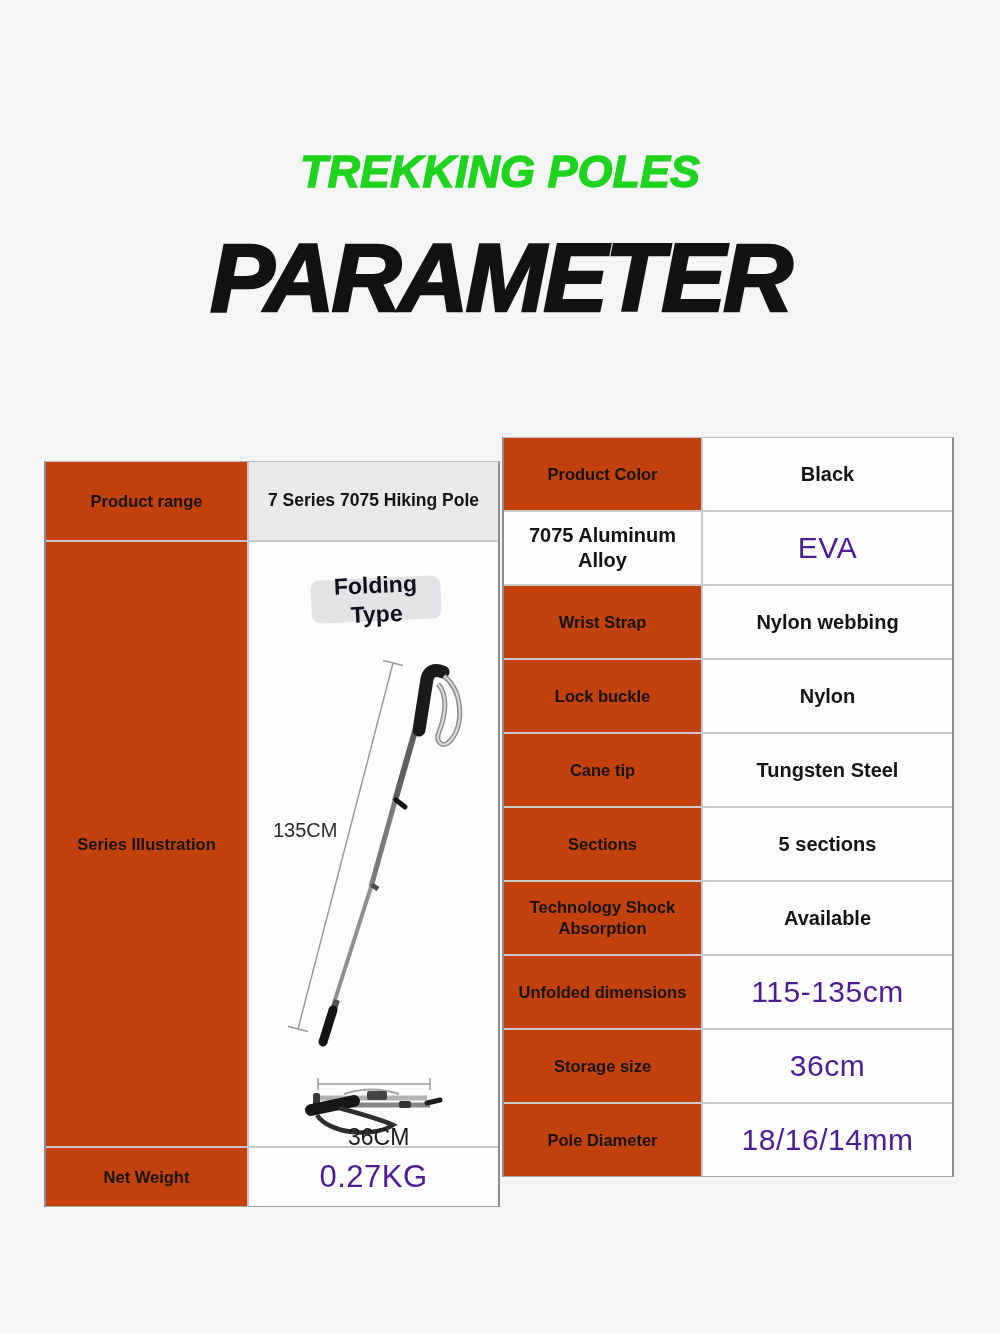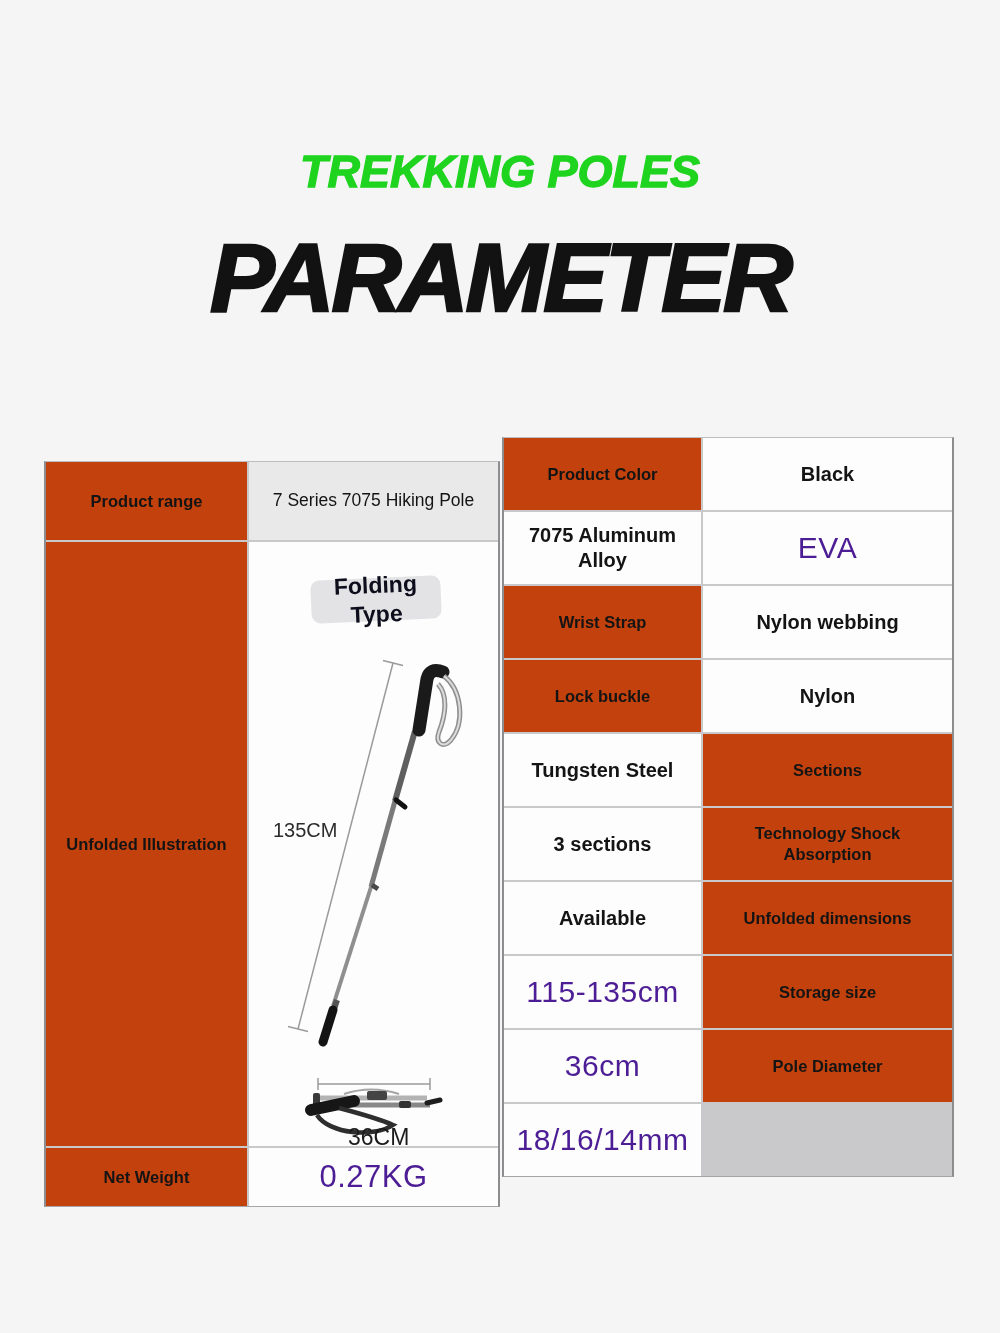--- a/index.html
+++ b/index.html
@@ -48,21 +48,21 @@
   }
   .cell {
     display:flex; align-items:center; justify-content:center;
     text-align:center; line-height:1.25; padding:2px 6px;
   }
   .cell.lbl  { background:#c2410c; font-weight:bold; font-size:16.5px; color:#141414; }
   .cell.val  { background:#fdfdfd; }
   .cell.gray { background:#e9e9ea; }
   .val-bold  { font-weight:bold; font-size:20px; color:#141414; }
   .val-plain { font-weight:400; font-size:30px; color:#4c1d95; letter-spacing:0.5px; }
-  .row1-val  { font-weight:normal; font-size:17.5px; color:#141414; }
+  .row1-val  { font-weight:bold; font-size:17.5px; color:#141414; }
 
   
   .illus-cell { position:relative; background:#fdfdfd; padding:0; }
   .illus-svg  { position:absolute; left:0; top:0; }
   .badge {
     position:absolute; left:62px; top:36px; width:130px; height:43px;
     background:#e3e3e5; border-radius:9px;
     transform:rotate(-2.5deg);
     display:flex; align-items:center; justify-content:center;
     font-weight:bold; font-size:23px; color:#0d0d1c;
@@ -80,21 +80,21 @@
 
   <div class="kicker">TREKKING POLES</div>
   <div class="big-title">PARAMETER</div>
 
   <div class="spec-table" id="left-table">
     <div class="cell lbl">Product range</div>
     <div class="cell val gray">
       <span class="row1-val">7 Series 7075 Hiking Pole</span>
     </div>
 
-    <div class="cell lbl">Unfolded Illustration</div>
+    <div class="cell lbl">Series Illustration</div>
     <div class="cell val illus-cell">
 
       <svg class="illus-svg" width="251" height="610" viewBox="0 0 251 610">
 
         <g stroke="#9a9a9a" stroke-width="1.5" fill="none">
           <line x1="144" y1="121" x2="49" y2="487"></line>
           <line x1="134" y1="118.5" x2="154" y2="123.5"></line>
           <line x1="39" y1="484.5" x2="59" y2="489.5"></line>
         </g>
 
@@ -155,26 +155,27 @@
         <span class="val-plain">EVA</span>
       </div>
       <div class="cell lbl">Wrist Strap</div>
       <div class="cell val">
         <span class="val-bold">Nylon webbing</span>
       </div>
       <div class="cell lbl">Lock buckle</div>
       <div class="cell val">
         <span class="val-bold">Nylon</span>
       </div>
+      <div class="cell lbl">Cane tip</div>
       <div class="cell val">
         <span class="val-bold">Tungsten Steel</span>
       </div>
       <div class="cell lbl">Sections</div>
       <div class="cell val">
-        <span class="val-bold">3 sections</span>
+        <span class="val-bold">5 sections</span>
       </div>
       <div class="cell lbl">Technology Shock Absorption</div>
       <div class="cell val">
         <span class="val-bold">Available</span>
       </div>
       <div class="cell lbl">Unfolded dimensions</div>
       <div class="cell val">
         <span class="val-plain">115-135cm</span>
       </div>
       <div class="cell lbl">Storage size</div>

